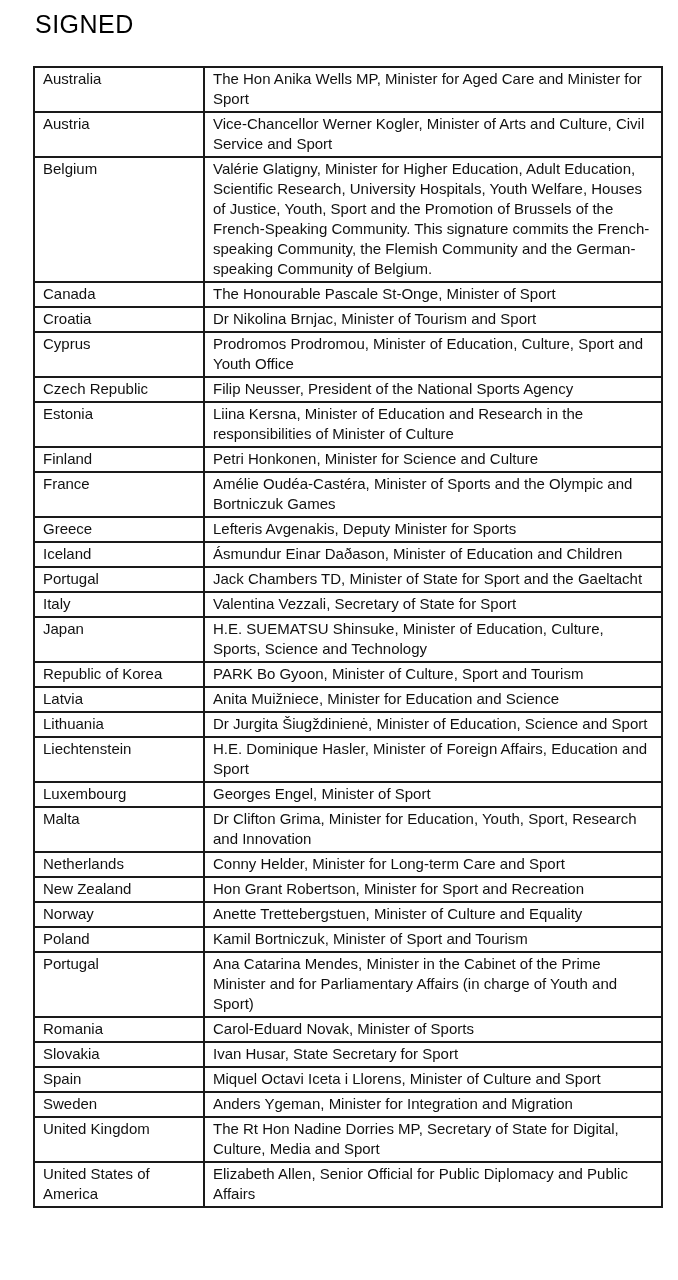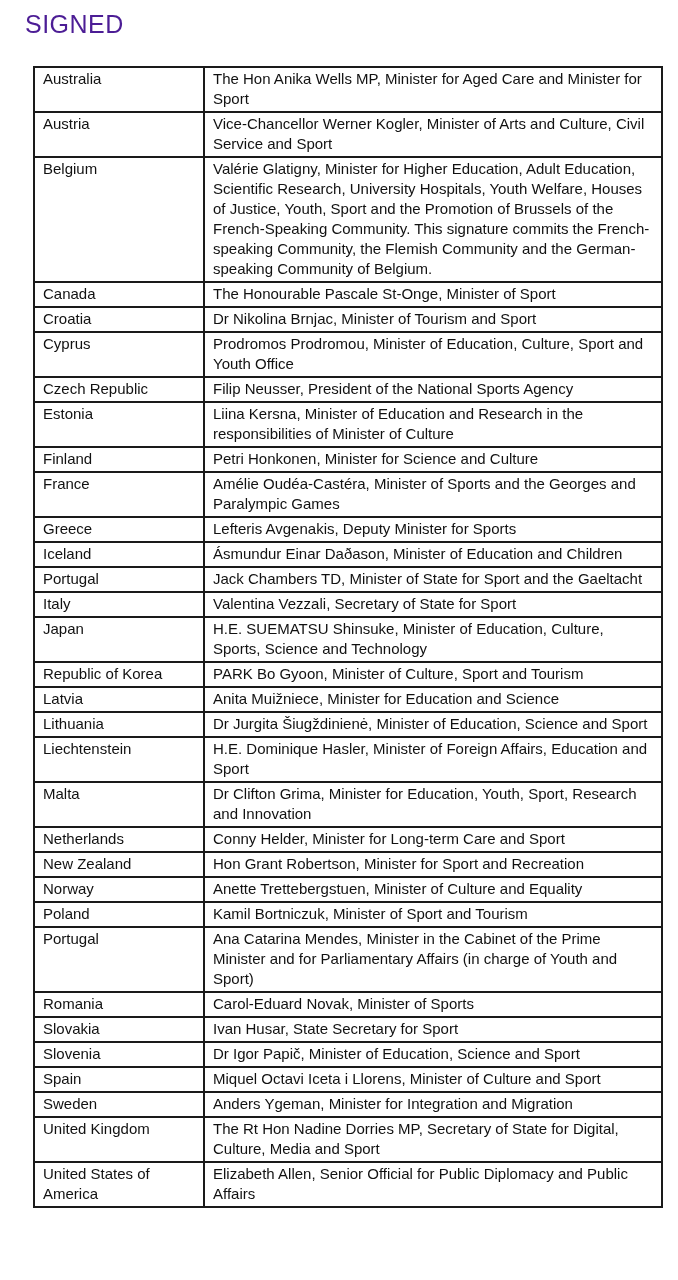--- a/index.html
+++ b/index.html
@@ -12,22 +12,22 @@
   .page {
     width: 678px;
     box-sizing: border-box;
     padding: 6px 0 8px 0;
     background: #ffffff;
   }
   .doc-title {
     font-size: 25px;
     font-weight: 400;
     letter-spacing: 0.5px;
-    margin: 4px 0 27px 25px;
-    color: #4c1d95;
+    margin: 4px 0 27px 35px;
+    color: #000000;
   }
   table.signed-table {
     border-collapse: collapse;
     margin-left: 33px;
     width: 608px;
     table-layout: fixed;
     border: 2px solid #1a1a1a;
   }
   table.signed-table td {
     border: 2px solid #1a1a1a;
@@ -90,21 +90,21 @@
     <td class="signatory">Liina Kersna, Minister of Education and Research in the responsibilities of Minister of Culture</td>
   </tr>
 
   <tr>
     <td class="country">Finland</td>
     <td class="signatory">Petri Honkonen, Minister for Science and Culture</td>
   </tr>
 
   <tr>
     <td class="country">France</td>
-    <td class="signatory">Amélie Oudéa-Castéra, Minister of Sports and the Georges and Paralympic Games</td>
+    <td class="signatory">Amélie Oudéa-Castéra, Minister of Sports and the Olympic and Bortniczuk Games</td>
   </tr>
 
 
   <tr>
     <td class="country">Greece</td>
     <td class="signatory">Lefteris Avgenakis, Deputy Minister for Sports</td>
   </tr>
 
   <tr>
     <td class="country">Iceland</td>
@@ -139,20 +139,24 @@
   <tr>
     <td class="country">Lithuania</td>
     <td class="signatory">Dr Jurgita Šiugždinienė, Minister of Education, Science and Sport</td>
   </tr>
 
   <tr>
     <td class="country">Liechtenstein</td>
     <td class="signatory">H.E. Dominique Hasler, Minister of Foreign Affairs, Education and Sport</td>
   </tr>
 
+  <tr>
+    <td class="country">Luxembourg</td>
+    <td class="signatory">Georges Engel, Minister of Sport</td>
+  </tr>
 
   <tr>
     <td class="country">Malta</td>
     <td class="signatory">Dr Clifton Grima, Minister for Education, Youth, Sport, Research and Innovation</td>
   </tr>
 
   <tr>
     <td class="country">Netherlands</td>
     <td class="signatory">Conny Helder, Minister for Long-term Care and Sport</td>
   </tr>
@@ -180,24 +184,20 @@
   <tr>
     <td class="country">Romania</td>
     <td class="signatory">Carol-Eduard Novak, Minister of Sports</td>
   </tr>
 
   <tr>
     <td class="country">Slovakia</td>
     <td class="signatory">Ivan Husar, State Secretary for Sport</td>
   </tr>
 
-  <tr>
-    <td class="country">Slovenia</td>
-    <td class="signatory">Dr Igor Papič, Minister of Education, Science and Sport</td>
-  </tr>
 
   <tr>
     <td class="country">Spain</td>
     <td class="signatory">Miquel Octavi Iceta i Llorens, Minister of Culture and Sport</td>
   </tr>
 
   <tr>
     <td class="country">Sweden</td>
     <td class="signatory">Anders Ygeman, Minister for Integration and Migration</td>
   </tr>

